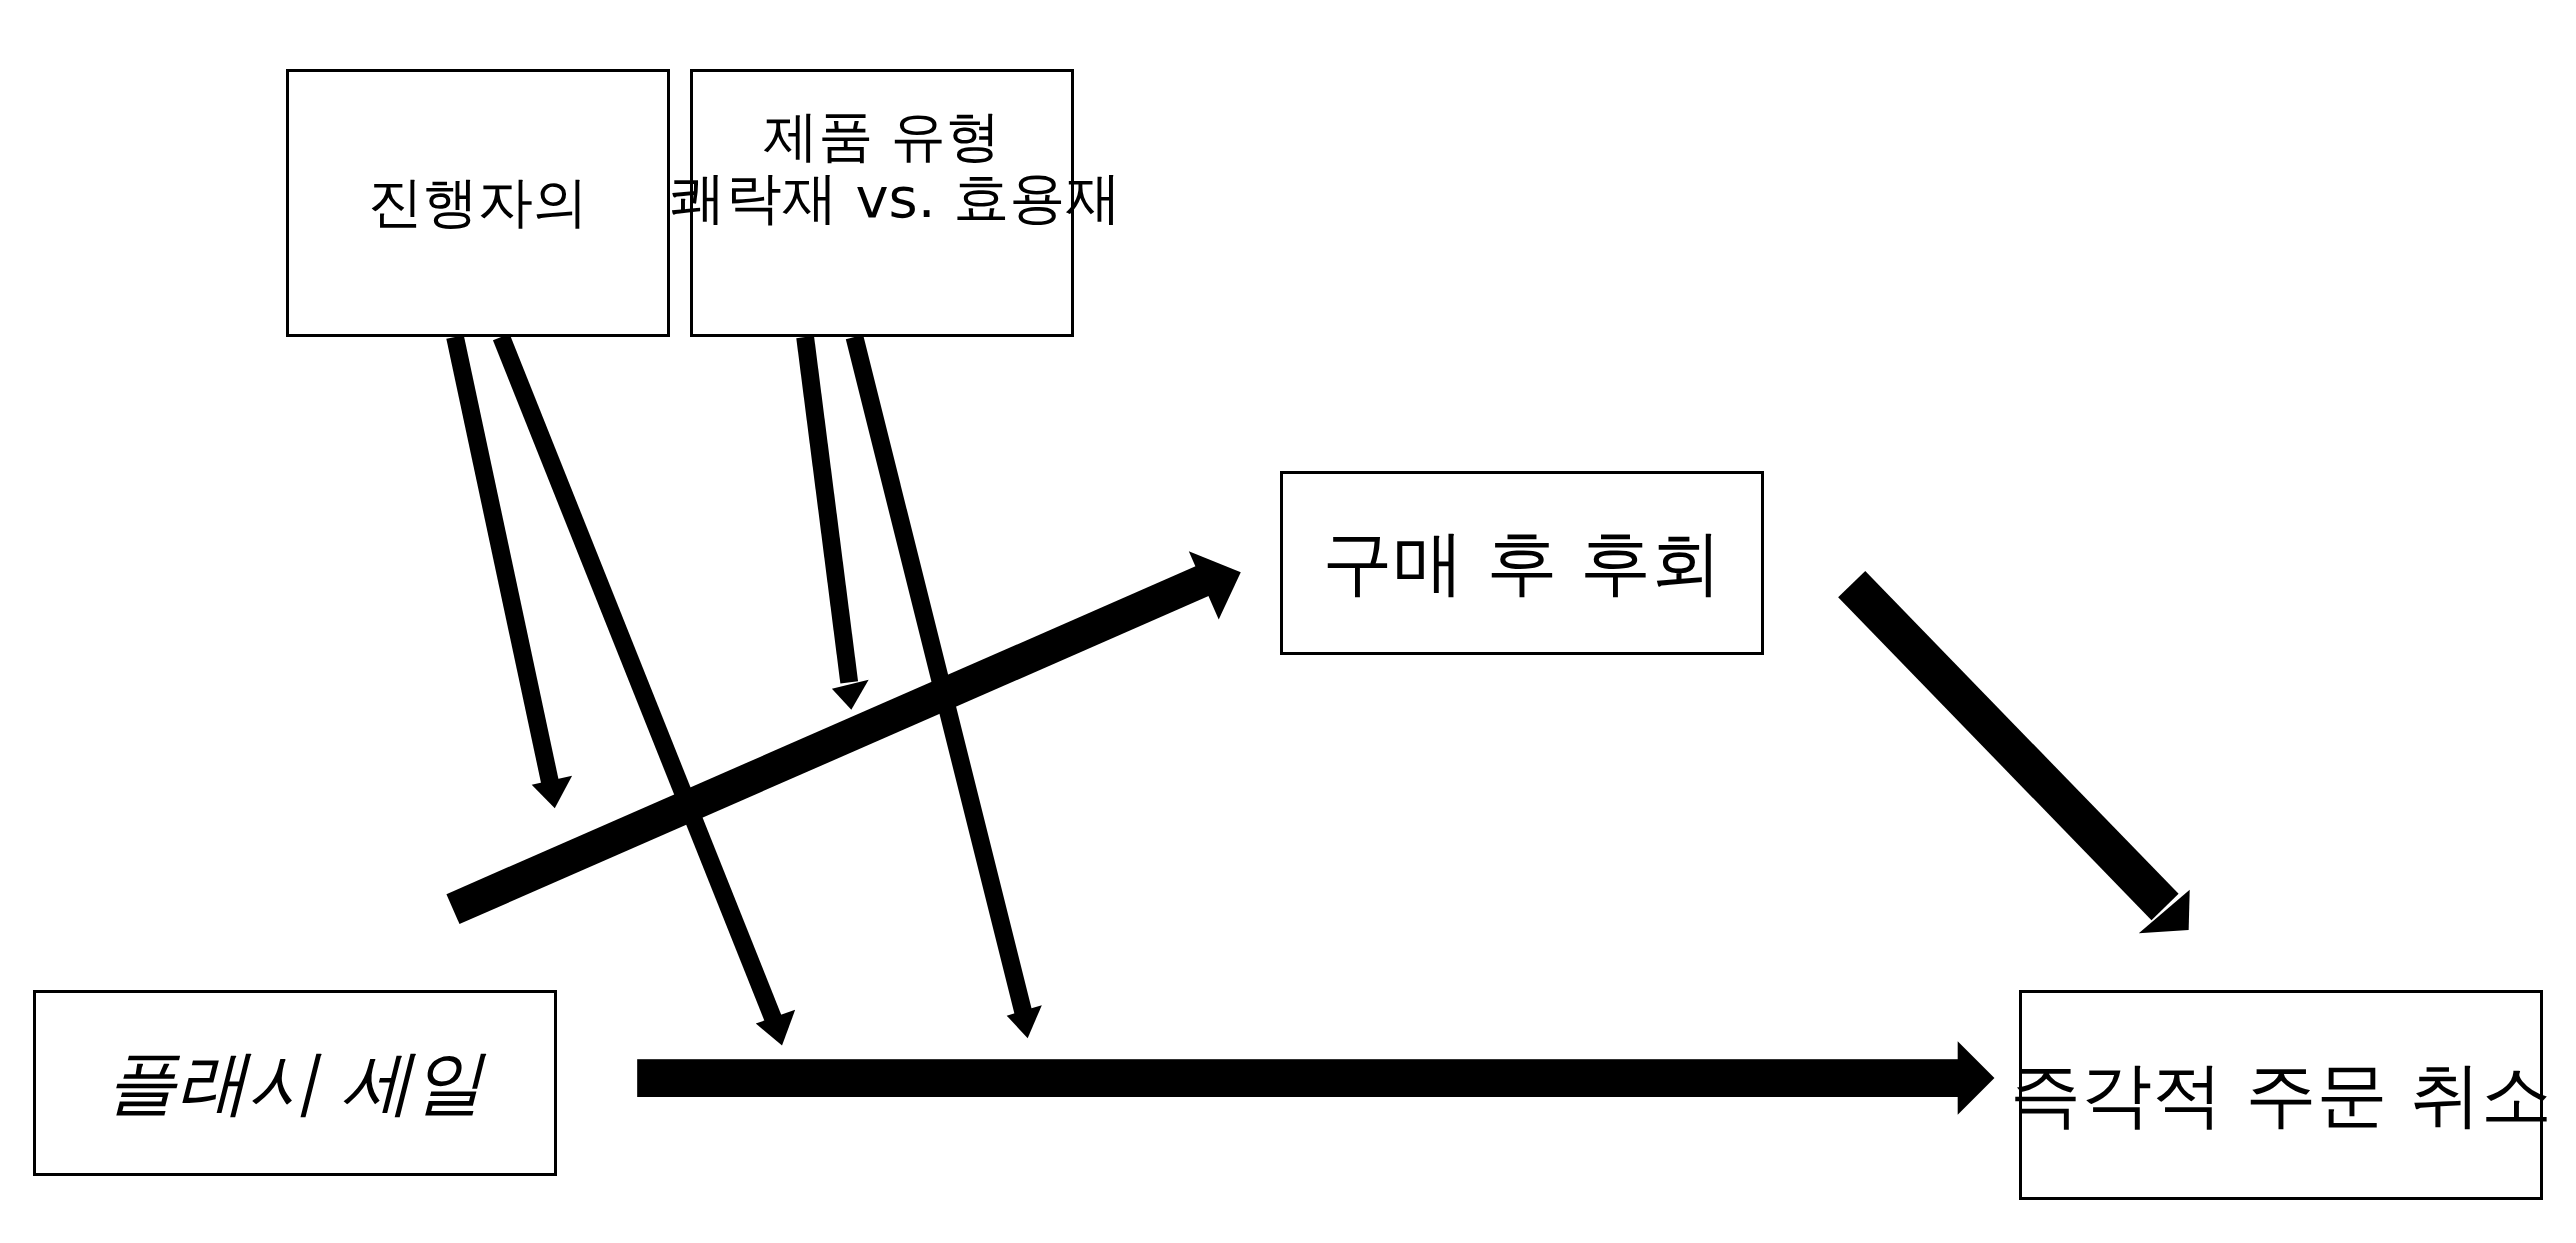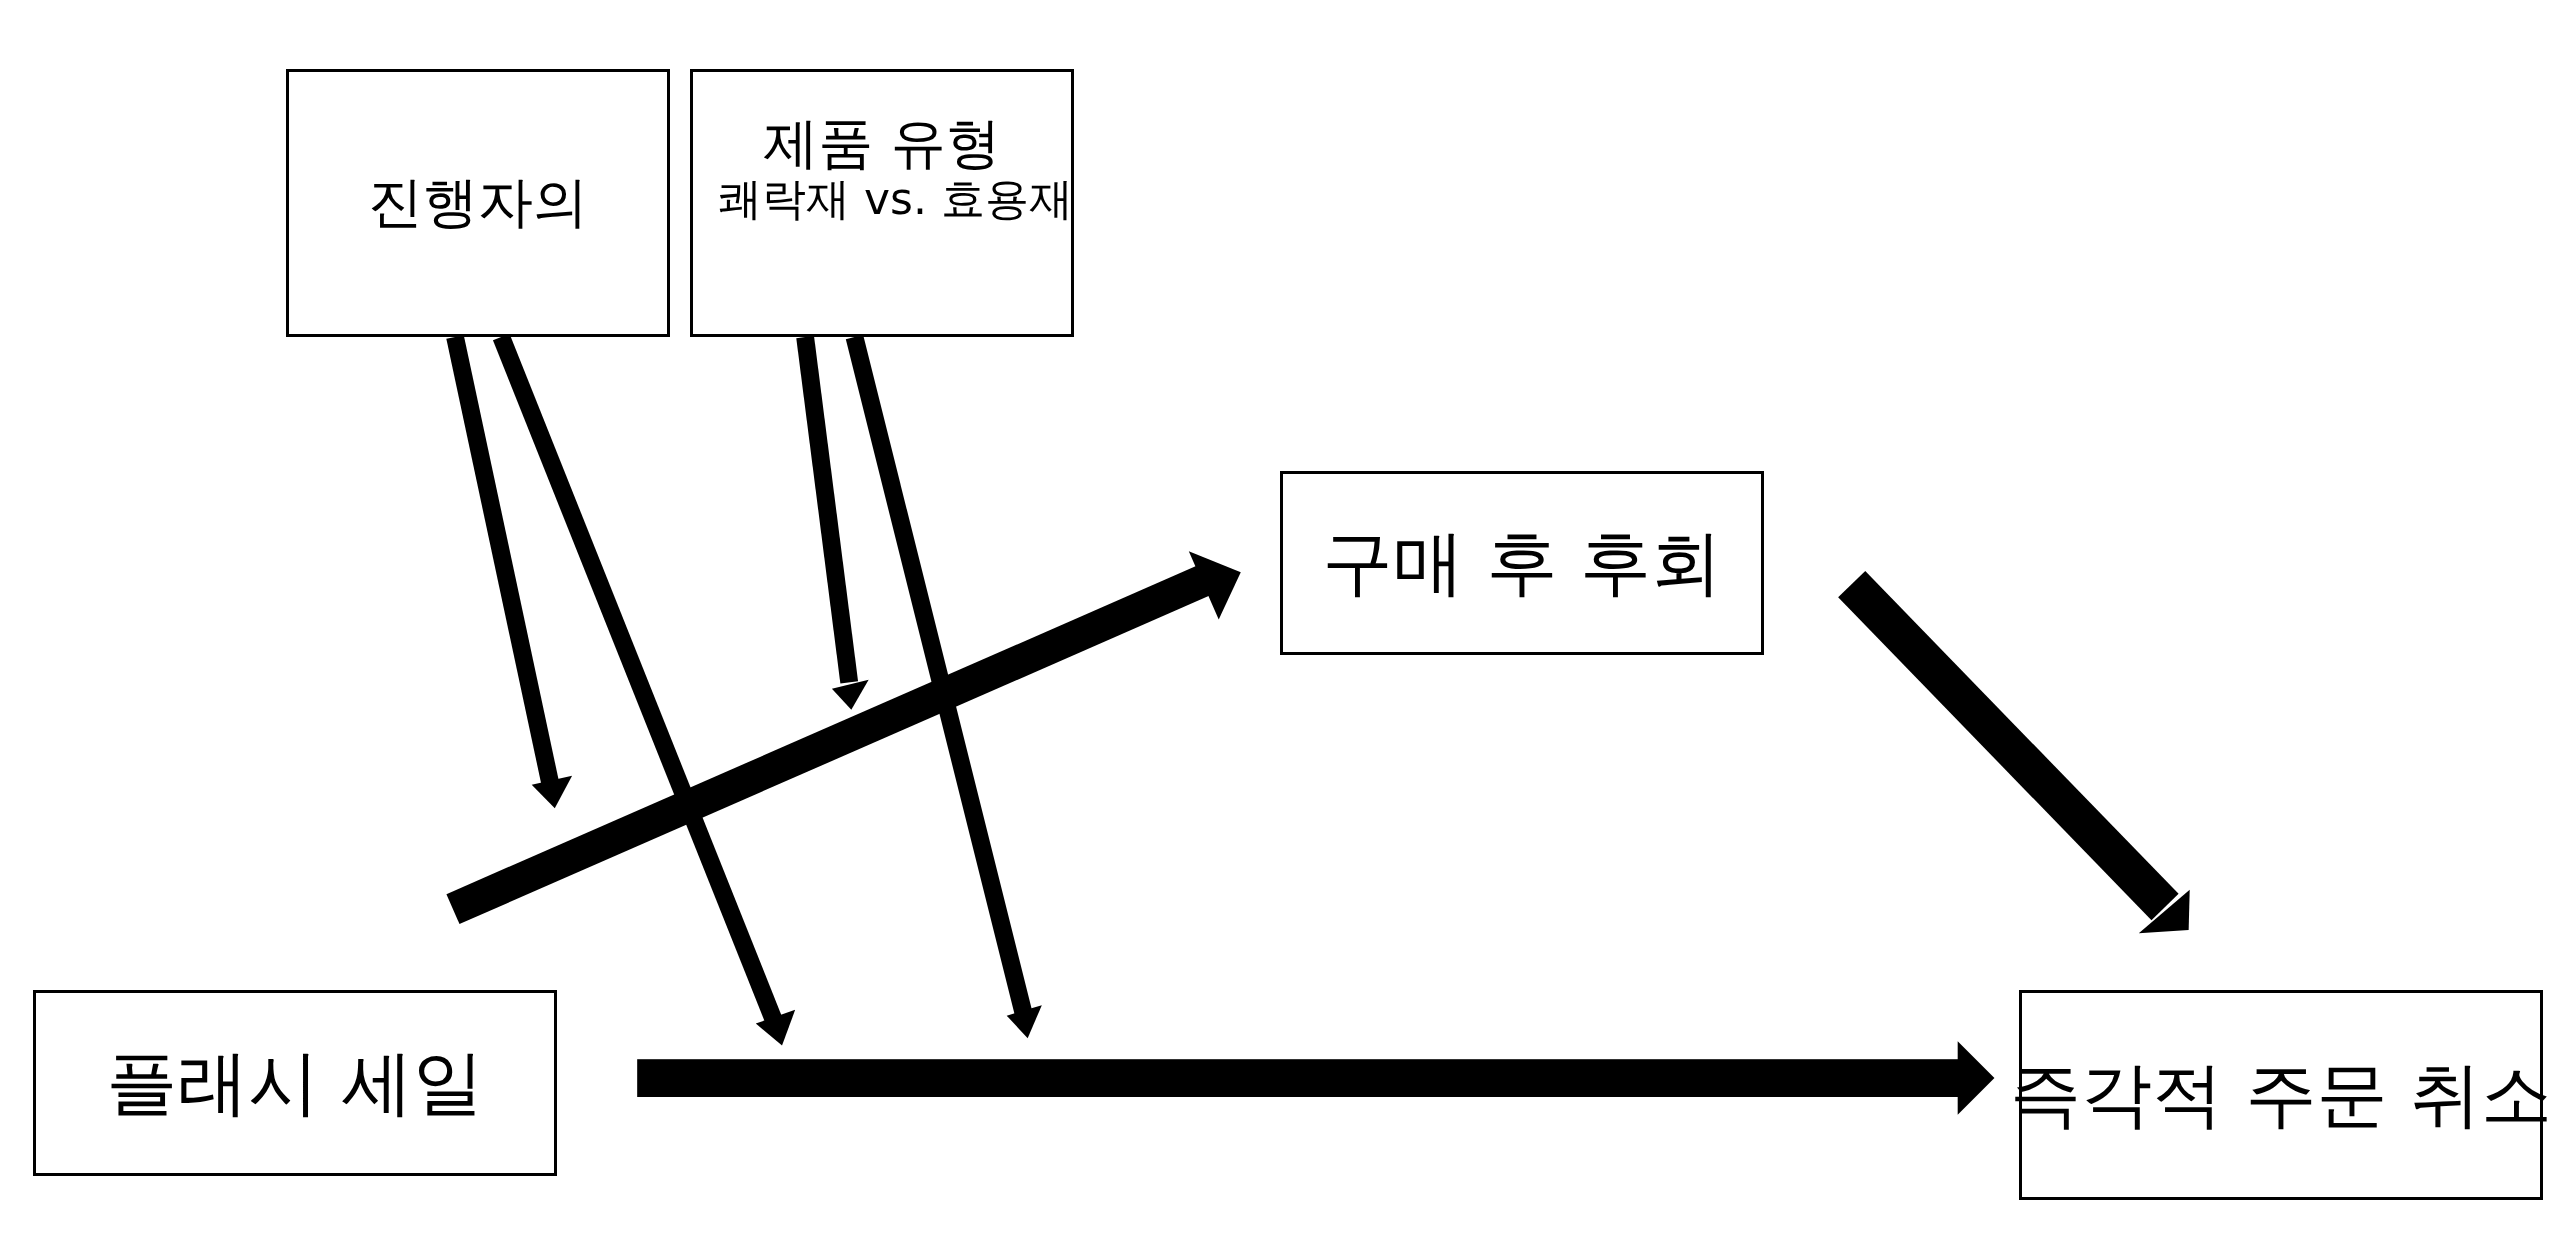--- a/index.html
+++ b/index.html
@@ -34,26 +34,26 @@
       z-index: 2;
     }
     .node .line {
       display: block;
       white-space: nowrap;
       line-height: 1.12;
     }
     .big { font-size: 71px; }
     .mod-main { font-size: 55px; }
     .mod-sub { font-size: 45px; }
-    .mod-sub2 { font-size: 44px; margin-left: 27px; }
+    .mod-sub2 { font-size: 56px; margin-left: 27px; }
 
     #node-moderator-followers { left: 286px; top: 69px; width: 384px; height: 268px; }
     #node-moderator-product   { left: 690px; top: 69px; width: 384px; height: 268px; padding-bottom: 70px; }
     #node-mediator            { left: 1280px; top: 471px; width: 484px; height: 184px; }
-    #node-iv                  { left: 33px; top: 990px; width: 524px; height: 186px; }
+    #node-iv                  { left: 33px; top: 990px; width: 524px; height: 186px; font-style: italic; }
     #node-dv                  { left: 2019px; top: 990px; width: 524px; height: 210px; }
   </style>
 </head>
 <body>
 
 <svg id="diagram" viewBox="0 0 4908 2370" xmlns="http://www.w3.org/2000/svg">
   <defs>
     <marker id="thinHead" viewBox="0 0 10 10" refX="5" refY="5" markerWidth="3.4" markerHeight="3.4" orient="auto" markerUnits="strokeWidth">
       <path d="M0,0 L10,5 L0,10 L3,5 z" fill="#000"></path>
     </marker>

